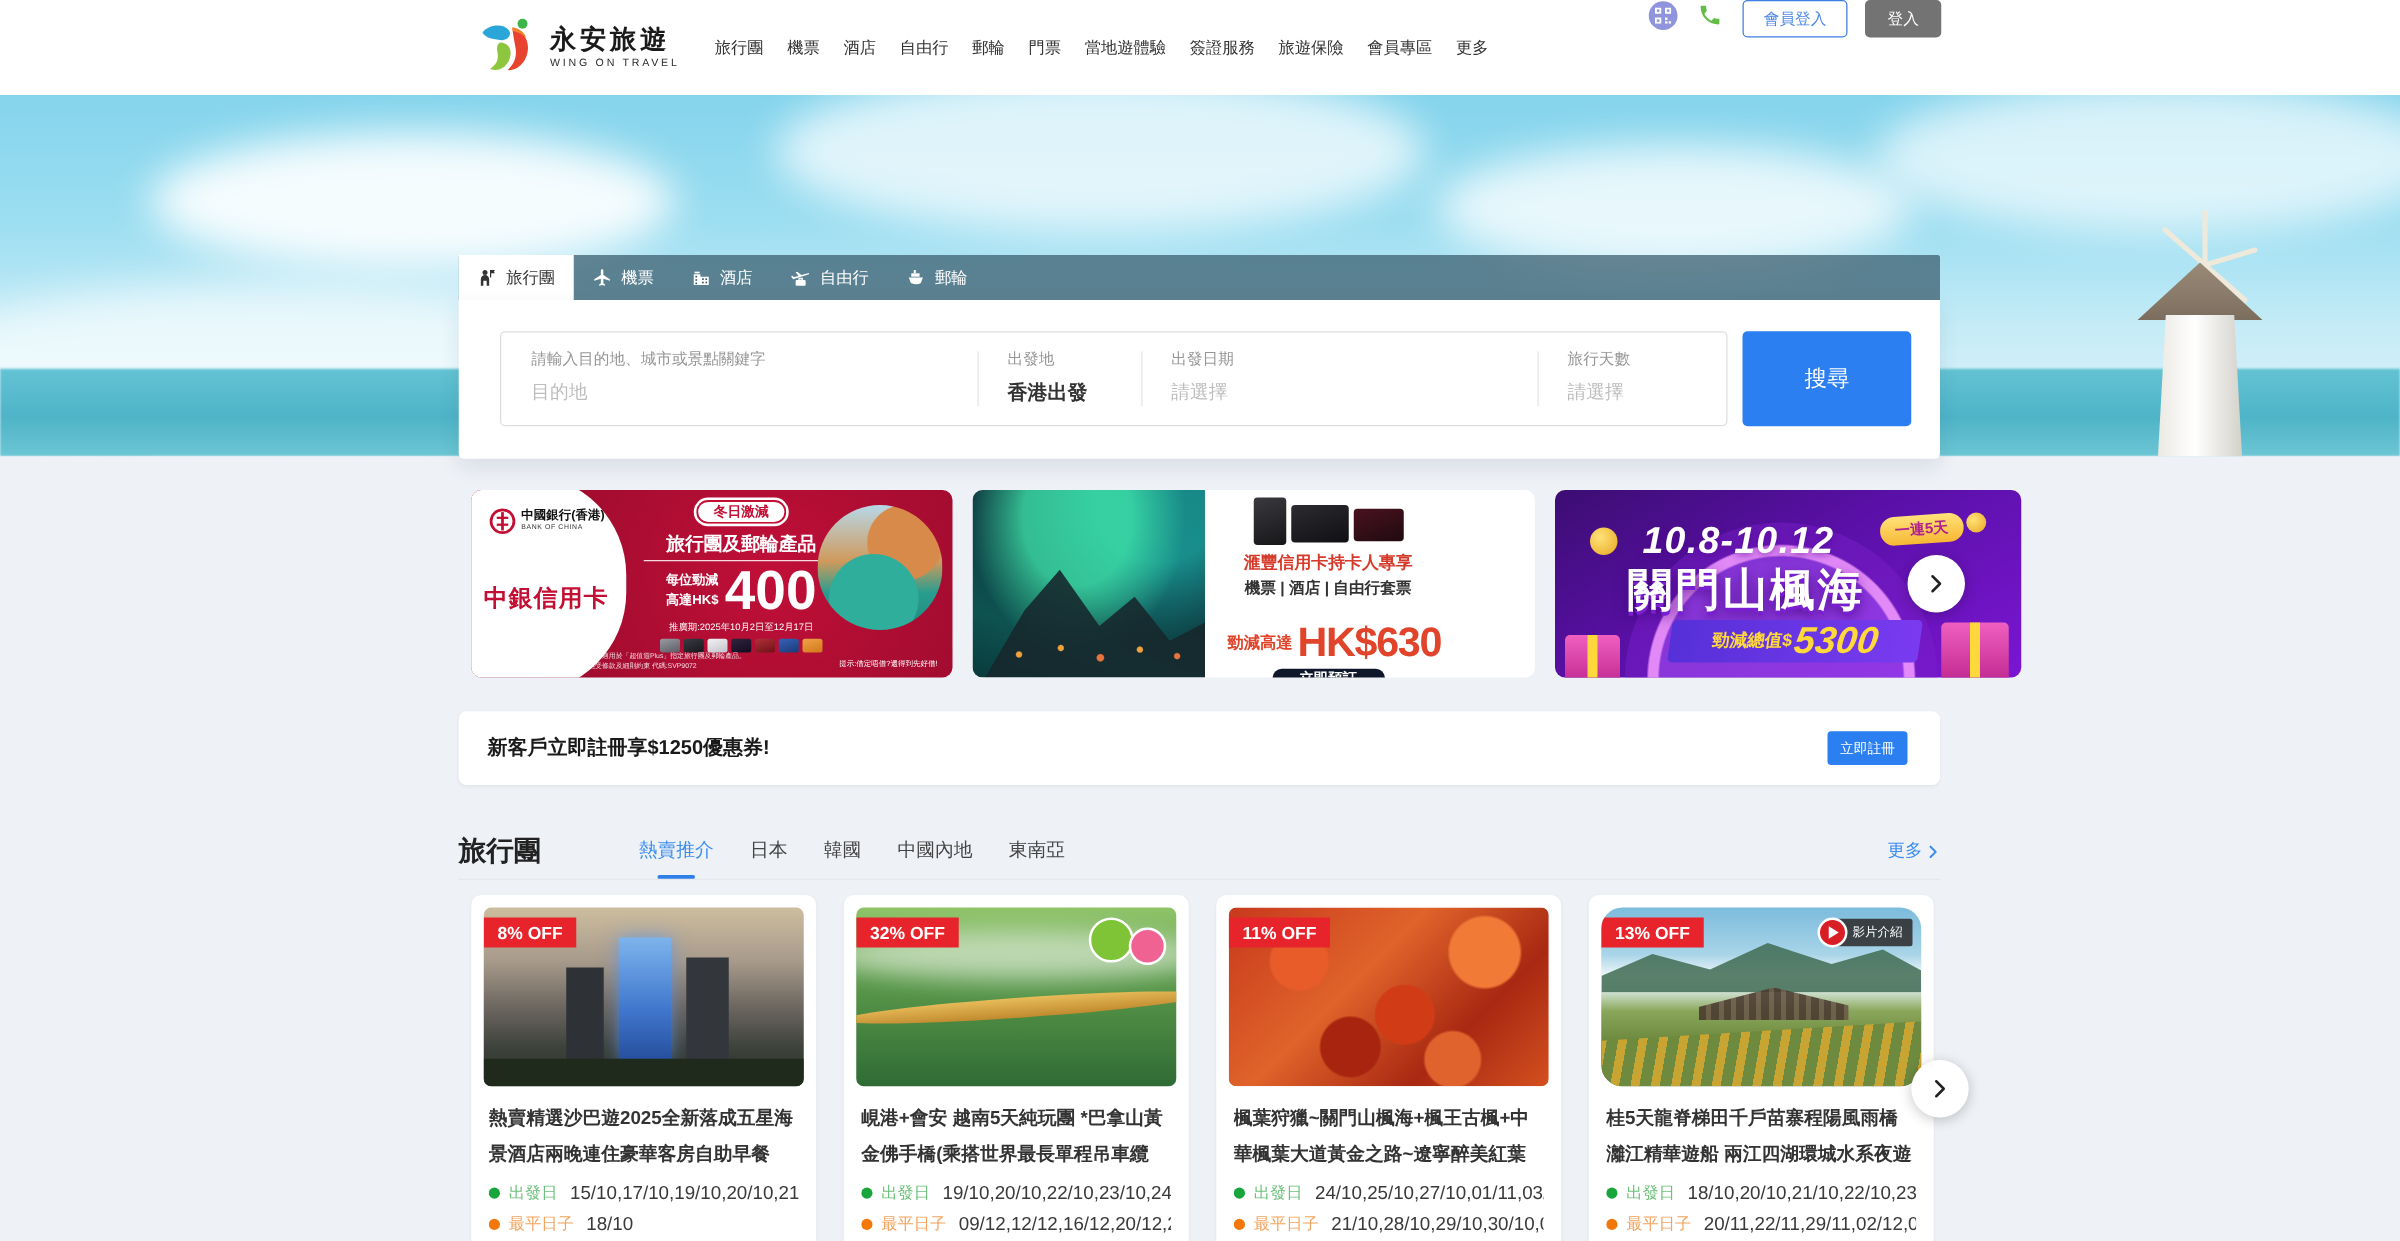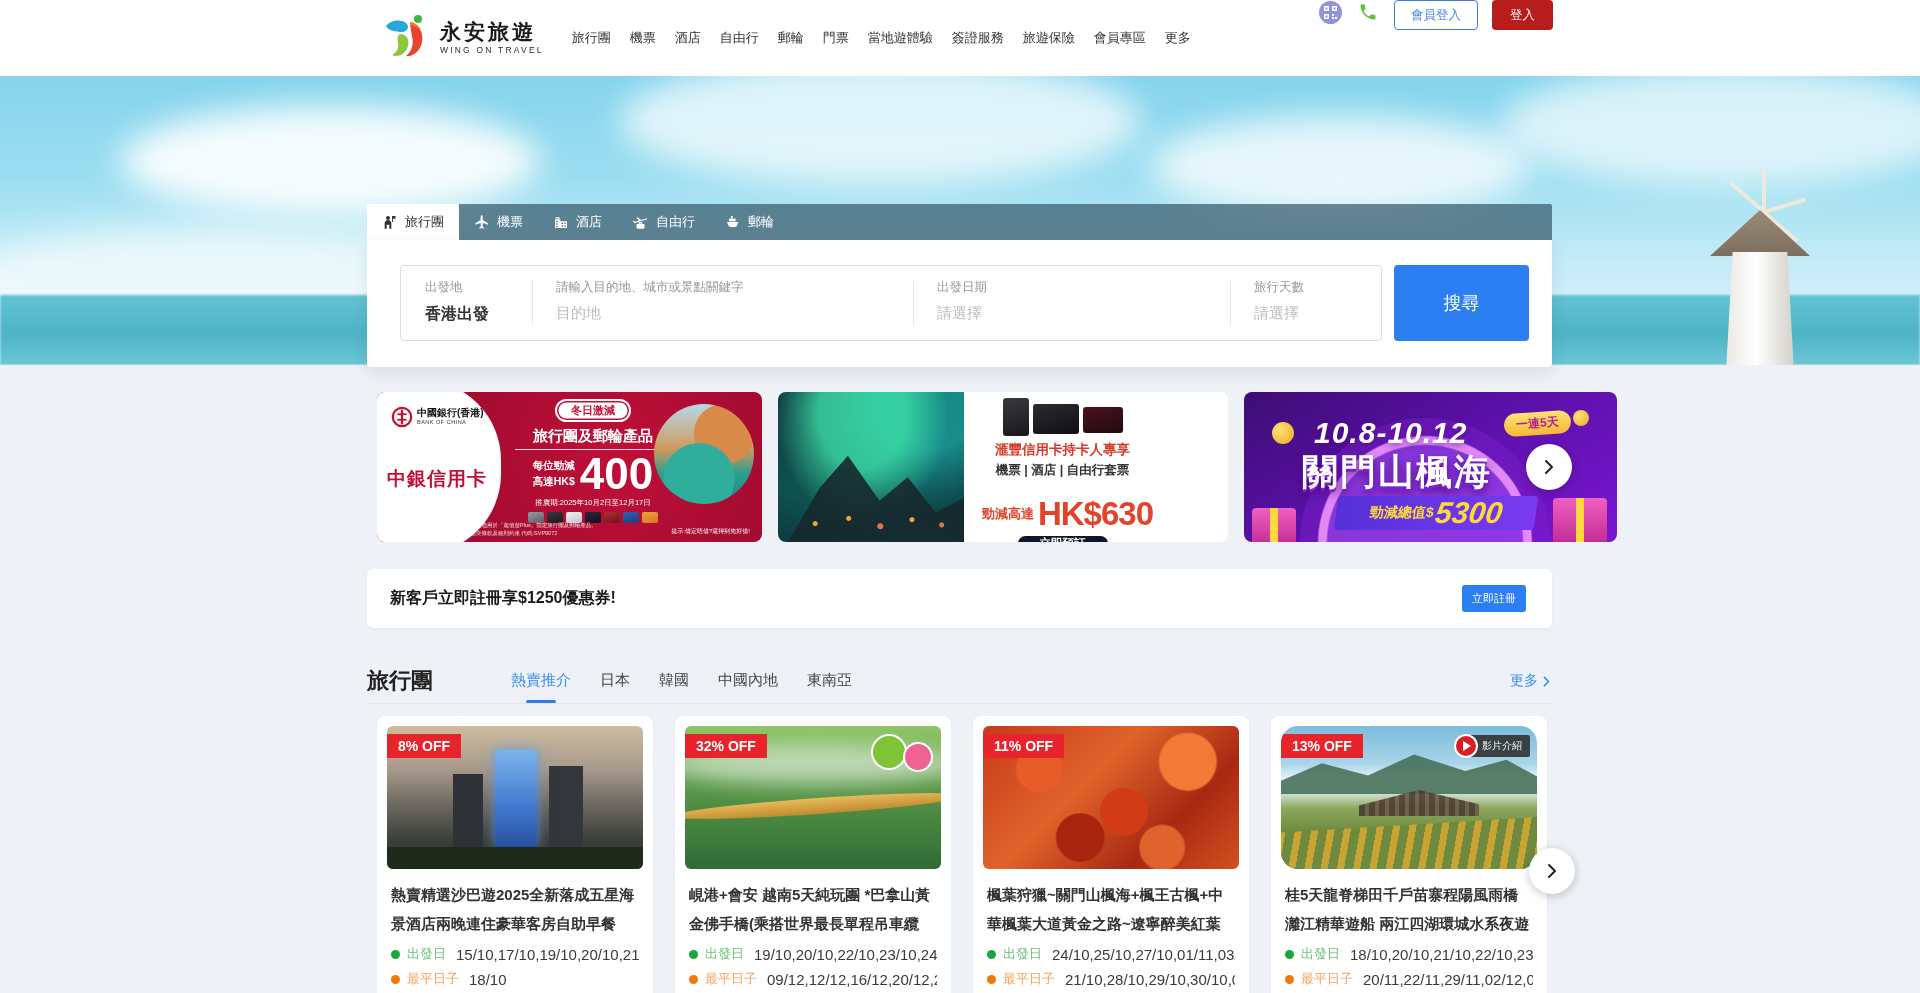--- a/index.html
+++ b/index.html
@@ -12,21 +12,21 @@
   .logo-mark { width:52px; height:52px; margin-right:8px; }
   .logo-text { display:flex; flex-direction:column; line-height:1; }
   .logo-title { font-size:21px; font-weight:bold; color:#1a1a1a; letter-spacing:3px; }
   .logo-sub { font-size:8.5px; color:#2b2b2b; letter-spacing:2.2px; margin-top:4px; }
   .nav { display:flex; align-items:center; margin-left:28px; gap:19px; }
   .nav-item { font-size:13px; color:#333; cursor:pointer; white-space:nowrap; }
   .header-right { position:absolute; right:367px; top:0; height:76px; display:flex; gap:14px; }
   .hr-icon { width:24px; height:24px; display:flex; align-items:center; justify-content:center; cursor:pointer; }
   .qr-badge { width:23px; height:23px; border-radius:50%; background:#8f94dc; display:flex; align-items:center; justify-content:center; }
   .btn-outline { height:30px; padding:0 16px; border:1px solid #3d7fe0; border-radius:4px; background:#fff; color:#4a86e2; font-size:12.5px; display:flex; align-items:center; cursor:pointer; }
-  .btn-primary { height:30px; padding:12px 18px; border:none; border-radius:4px; background:#b91c1c; color:#fff; font-size:12.5px; display:flex; align-items:center; cursor:pointer; }
+  .btn-primary { height:30px; padding:12px 18px; border:none; border-radius:4px; background:#737373; color:#fff; font-size:12.5px; display:flex; align-items:center; cursor:pointer; }
 
   
   .hero { position:absolute; top:76px; left:0; width:1920px; height:289px; overflow:hidden;
     background:linear-gradient(180deg,#84d4ec 0%,#9cdef1 35%,#c6ecf7 65%,#e3f5fb 100%); }
   .cloud { position:absolute; background:rgba(255,255,255,.9); border-radius:50%; filter:blur(16px); }
   .c1 { width:420px; height:110px; left:120px; top:30px; }
   .c2 { width:520px; height:130px; left:620px; top:-20px; opacity:.8; }
   .c3 { width:380px; height:100px; left:1150px; top:40px; opacity:.85; }
   .c4 { width:460px; height:120px; left:1500px; top:-10px; opacity:.75; }
   .c5 { width:600px; height:140px; left:-80px; top:150px; opacity:.7; }
@@ -310,27 +310,27 @@
         <svg width="16" height="16" viewBox="0 0 24 24" fill="#fff">
           <rect x="9" y="3" width="2.5" height="4"></rect>
           <rect x="6" y="7" width="10" height="4"></rect>
           <path d="M3 12h17l-2.5 6.5c-3 2-7 2-12 0L3 12z"></path>
         </svg>
         <span>郵輪</span>
       </div>
     </div>
     <div class="search-card">
       <div class="field-box">
+        <div class="sfield f2">
+          <div class="sf-label">請輸入目的地、城市或景點關鍵字</div>
+          <div class="sf-placeholder">目的地</div>
+        </div>
         <div class="sfield f1">
           <div class="sf-label">出發地</div>
           <div class="sf-value">香港出發</div>
-        </div>
-        <div class="sfield f2">
-          <div class="sf-label">請輸入目的地、城市或景點關鍵字</div>
-          <div class="sf-placeholder">目的地</div>
         </div>
         <div class="sfield f3">
           <div class="sf-label">出發日期</div>
           <div class="sf-placeholder">請選擇</div>
         </div>
         <div class="sfield f4">
           <div class="sf-label">旅行天數</div>
           <div class="sf-placeholder">請選擇</div>
         </div>
       </div>

